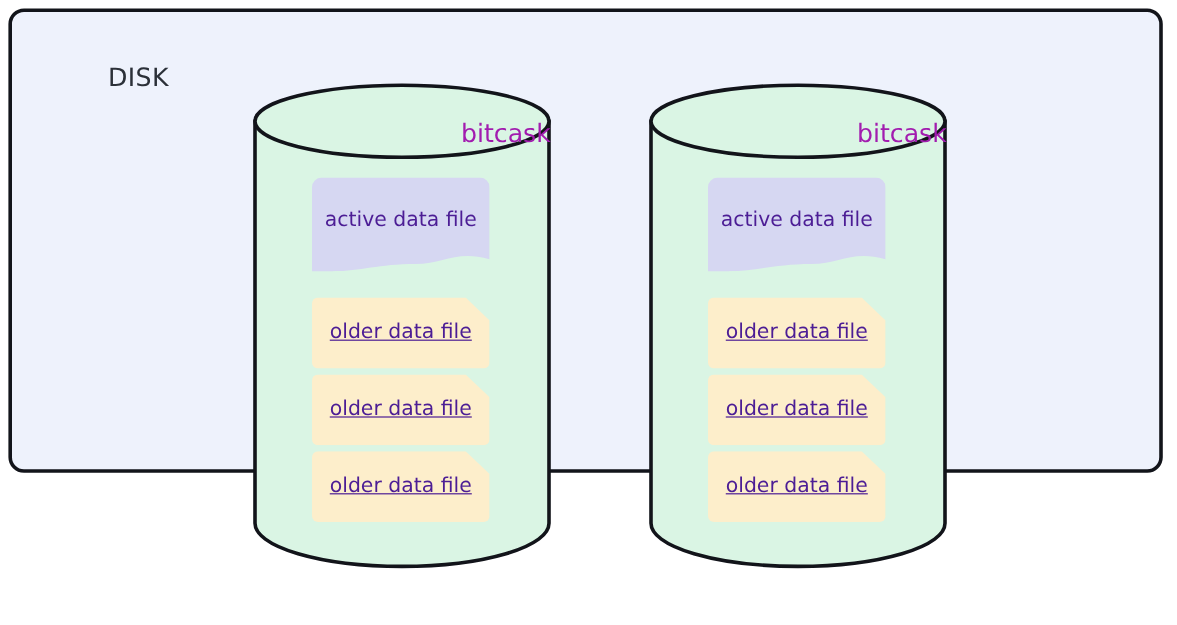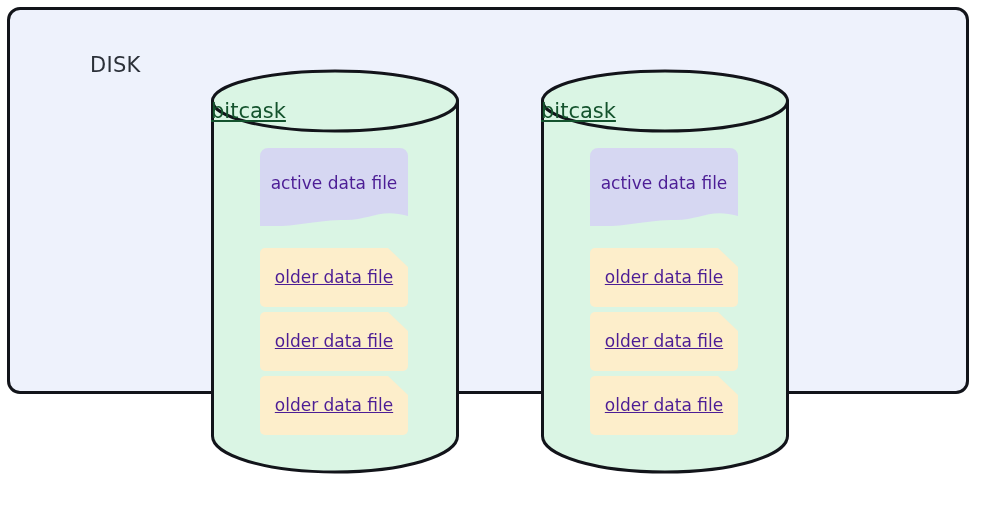--- a/index.html
+++ b/index.html
@@ -50,26 +50,25 @@
     top: 0;
     width: 248px;
     height: 382px;
     overflow: visible;
   }
   .cyl-title {
     position: absolute;
     left: 0;
     top: 16px;
     width: 248px;
-    text-align: left;
+    text-align: right;
     font-size: 21px;
-    color: #14532d;
+    color: #a21caf;
     line-height: 1;
     pointer-events: none;
-    text-decoration: underline;
   }
   .file-stack {
     position: absolute;
     left: 0;
     top: 0;
     width: 248px;
     height: 382px;
   }
   .data-file {
     position: absolute;

